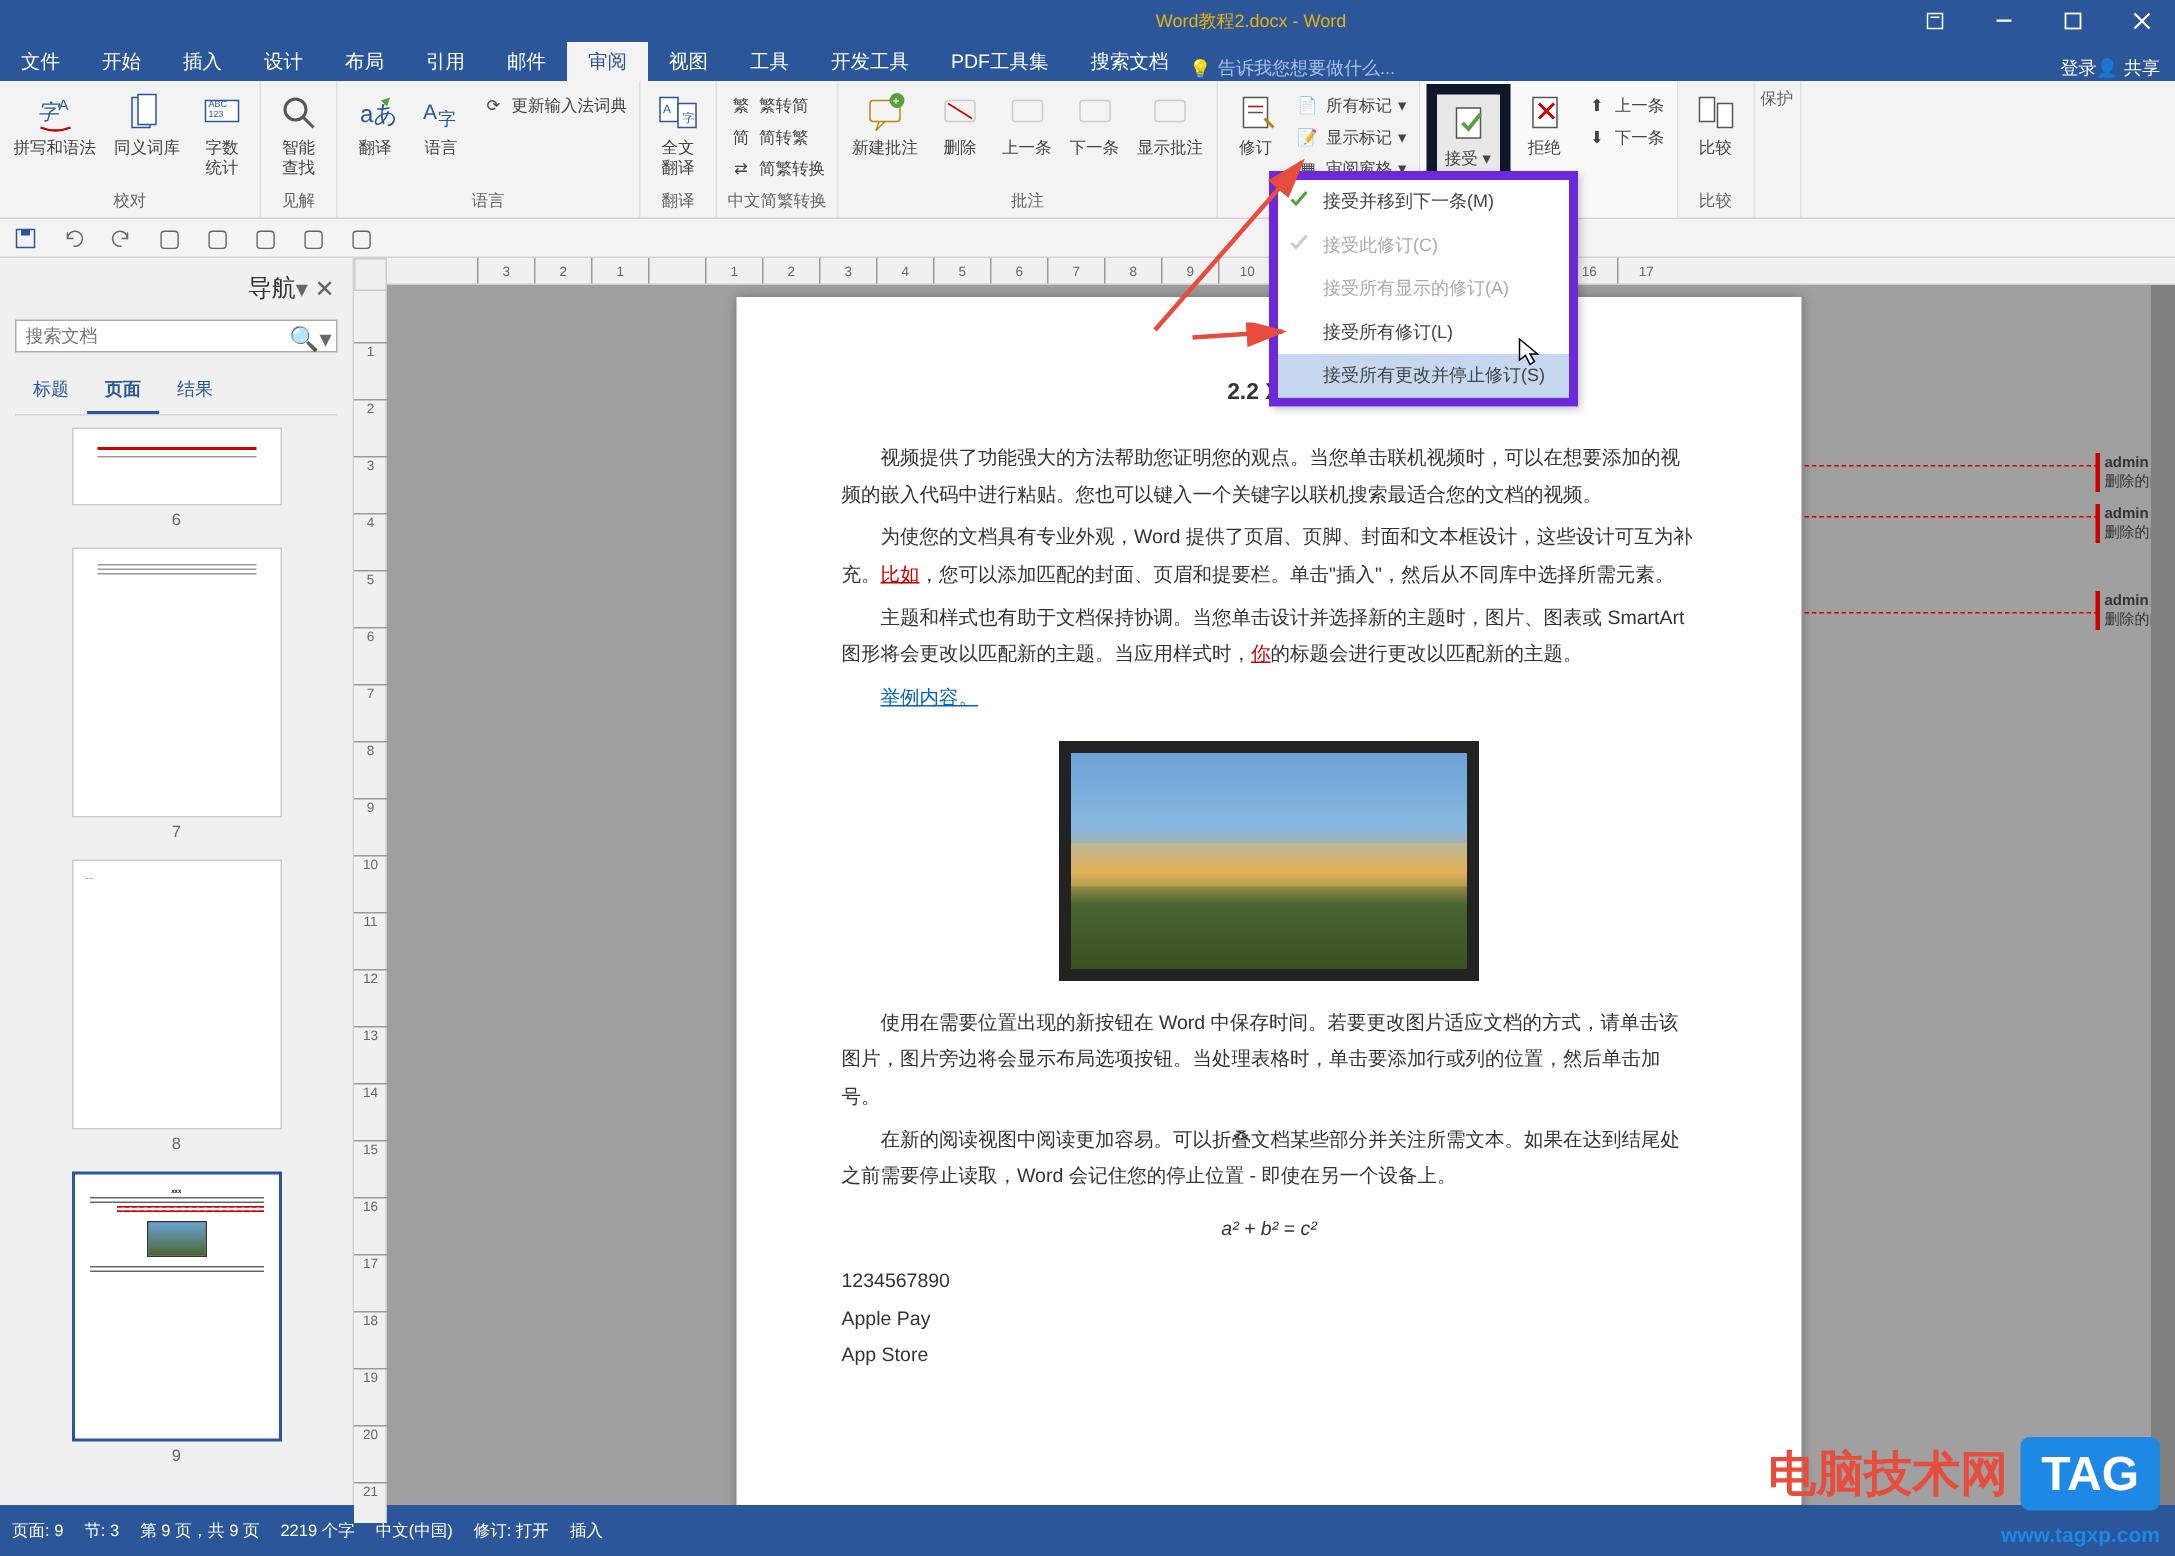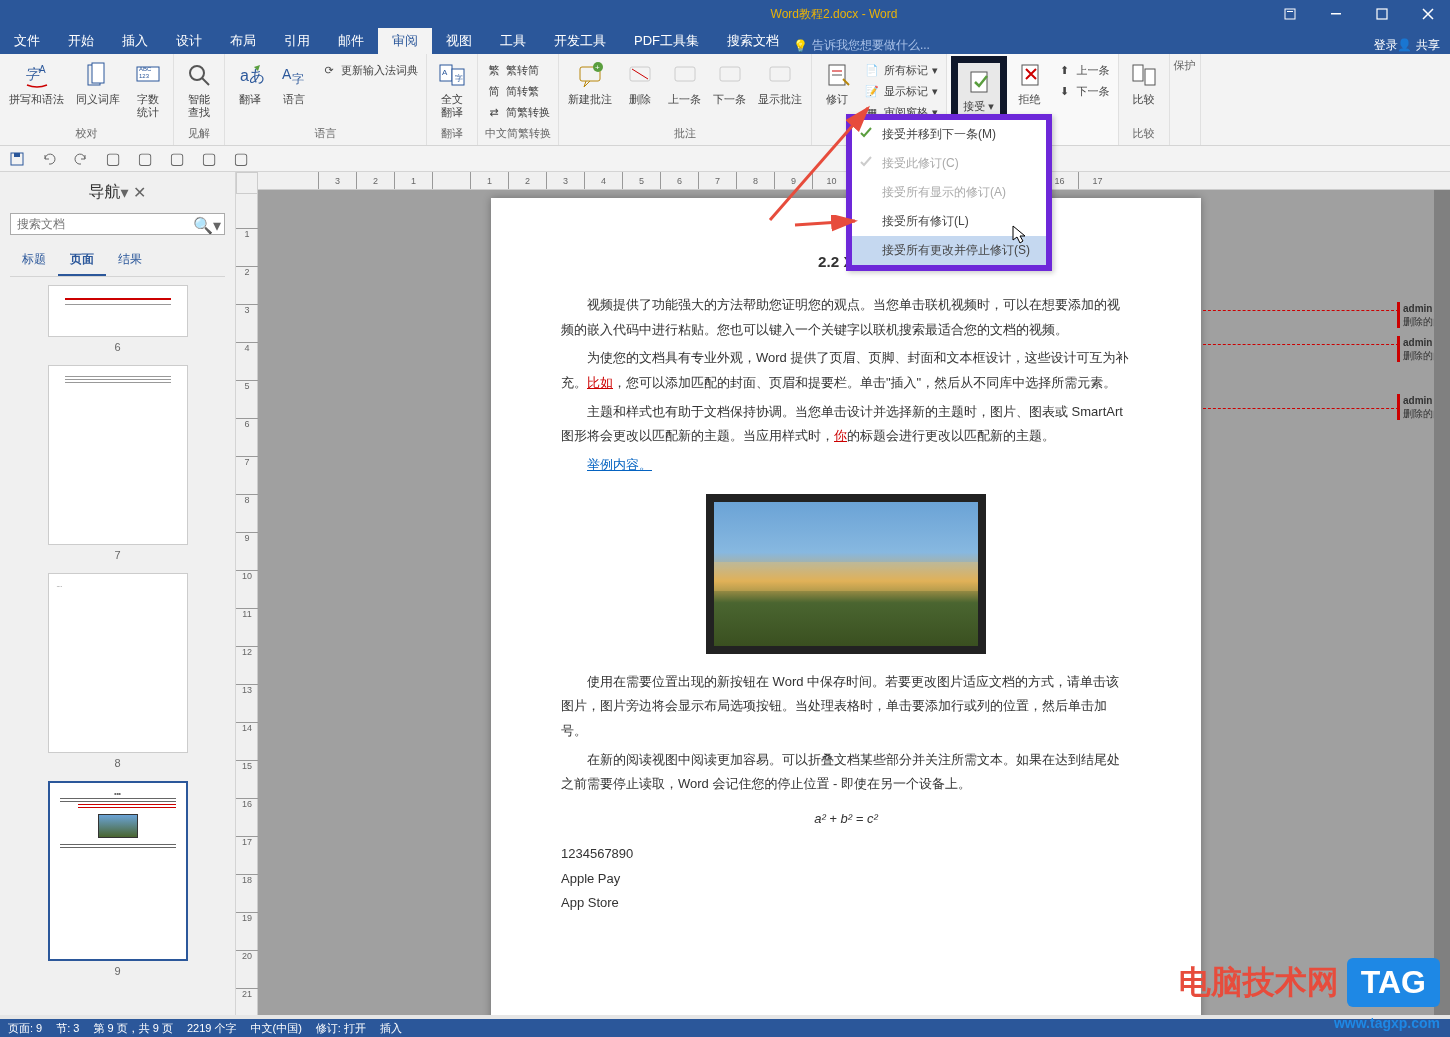--- a/index.html
+++ b/index.html
@@ -44,21 +44,21 @@
 
 
 .qat { background: #f3f3f3; height: 26px; display: flex; align-items: center; padding: 0 6px; gap: 10px; border-bottom: 1px solid #d4d4d4; }
 .qat-btn { width: 22px; height: 22px; display: flex; align-items: center; justify-content: center; cursor: pointer; color: #666; }
 
 
 .main-area { display: flex; height: calc(1037px - 28px - 26px - 92px - 26px - 22px); }
 
 
 .nav-pane { width: 236px; background: #f0f0f0; border-right: 1px solid #d4d4d4; display: flex; flex-direction: column; }
-.nav-header { padding: 10px 12px 6px; display: flex; justify-content: center; align-items: center; }
+.nav-header { padding: 10px 12px 6px; display: flex; justify-content: flex-end; align-items: center; }
 .nav-title { font-size: 16px; color: #333; }
 .nav-close { display: flex; gap: 2px; color: #666; cursor: pointer; }
 .nav-search { margin: 4px 10px; position: relative; }
 .nav-search input { width: 100%; padding: 3px 24px 3px 6px; border: 1px solid #ababab; font-size: 12px; }
 .nav-search-icon { position: absolute; right: 4px; top: 3px; color: #666; cursor: pointer; }
 .nav-tabs { display: flex; border-bottom: 1px solid #d4d4d4; margin: 6px 10px 0; }
 .nav-tab { padding: 6px 12px; font-size: 12px; color: #2b579a; cursor: pointer; }
 .nav-tab.active { font-weight: bold; border-bottom: 2px solid #2b579a; }
 .nav-thumbs { flex: 1; overflow-y: auto; padding: 8px; }
 .thumb { width: 140px; height: 180px; background: #fff; border: 1px solid #ccc; margin: 0 auto 4px; position: relative; cursor: pointer; padding: 8px; font-size: 4px; overflow: hidden; }
@@ -91,21 +91,21 @@
 
 .doc-image { width: 280px; height: 160px; background: linear-gradient(180deg, #6ba3d6 0%, #87b8e0 35%, #d4a853 55%, #4a6530 70%, #3a5020 100%); margin: 16px auto; border: 8px solid #222; display: block; position: relative; }
 .doc-image::before { content: ''; position: absolute; top: 42%; left: 0; right: 0; height: 20%; background: rgba(255,200,100,0.3); }
 
 .formula { text-align: center; font-style: italic; margin: 10px 0; }
 
 
 .arrow { position: absolute; z-index: 200; pointer-events: none; }
 
 
-.status-bar { position: absolute; bottom: 0; left: 0; right: 0; height: 18px; background: #2b579a; color: #fff; display: flex; align-items: center; font-size: 11px; padding: 0 8px; gap: 14px; }
+.status-bar { position: absolute; bottom: 0; left: 0; right: 0; height: 34px; background: #2b579a; color: #fff; display: flex; align-items: center; font-size: 11px; padding: 0 8px; gap: 14px; }
 .status-item { cursor: pointer; }
 
 
 .watermark { position: absolute; right: 10px; bottom: 30px; z-index: 300; display: flex; align-items: center; gap: 8px; pointer-events: none; }
 .watermark-text { font-size: 32px; font-weight: bold; color: #e74c3c; font-family: "SimHei", sans-serif; }
 .watermark-tag { background: #1e88e5; color: #fff; font-size: 32px; font-weight: bold; padding: 6px 14px; border-radius: 6px; font-family: Arial; }
 .watermark-url { position: absolute; right: 10px; bottom: 6px; color: #1e88e5; font-size: 14px; font-weight: bold; z-index: 300; pointer-events: none; }
 
 .mouse-cursor { position: absolute; z-index: 250; left: 1012px; top: 225px; }
 

